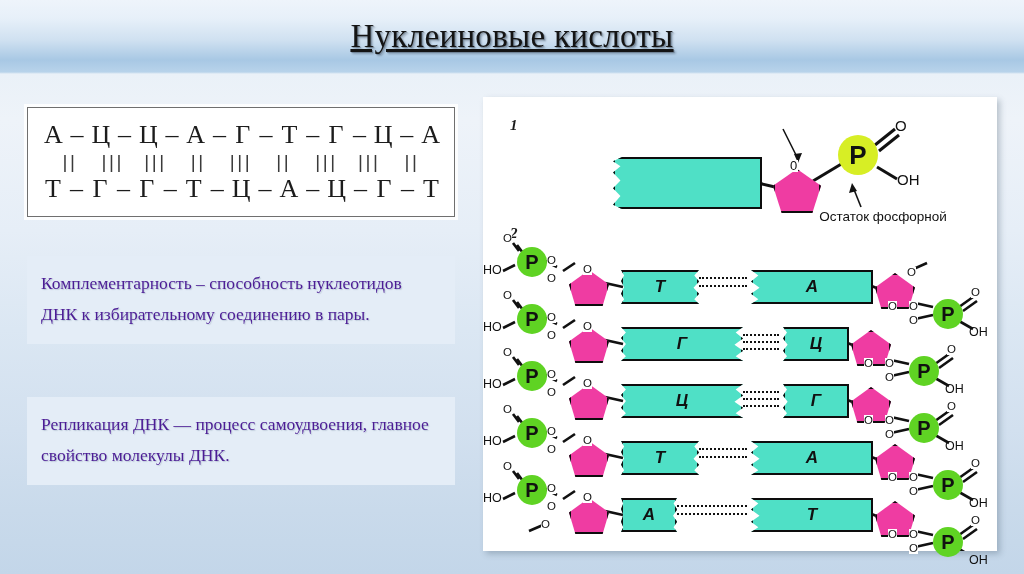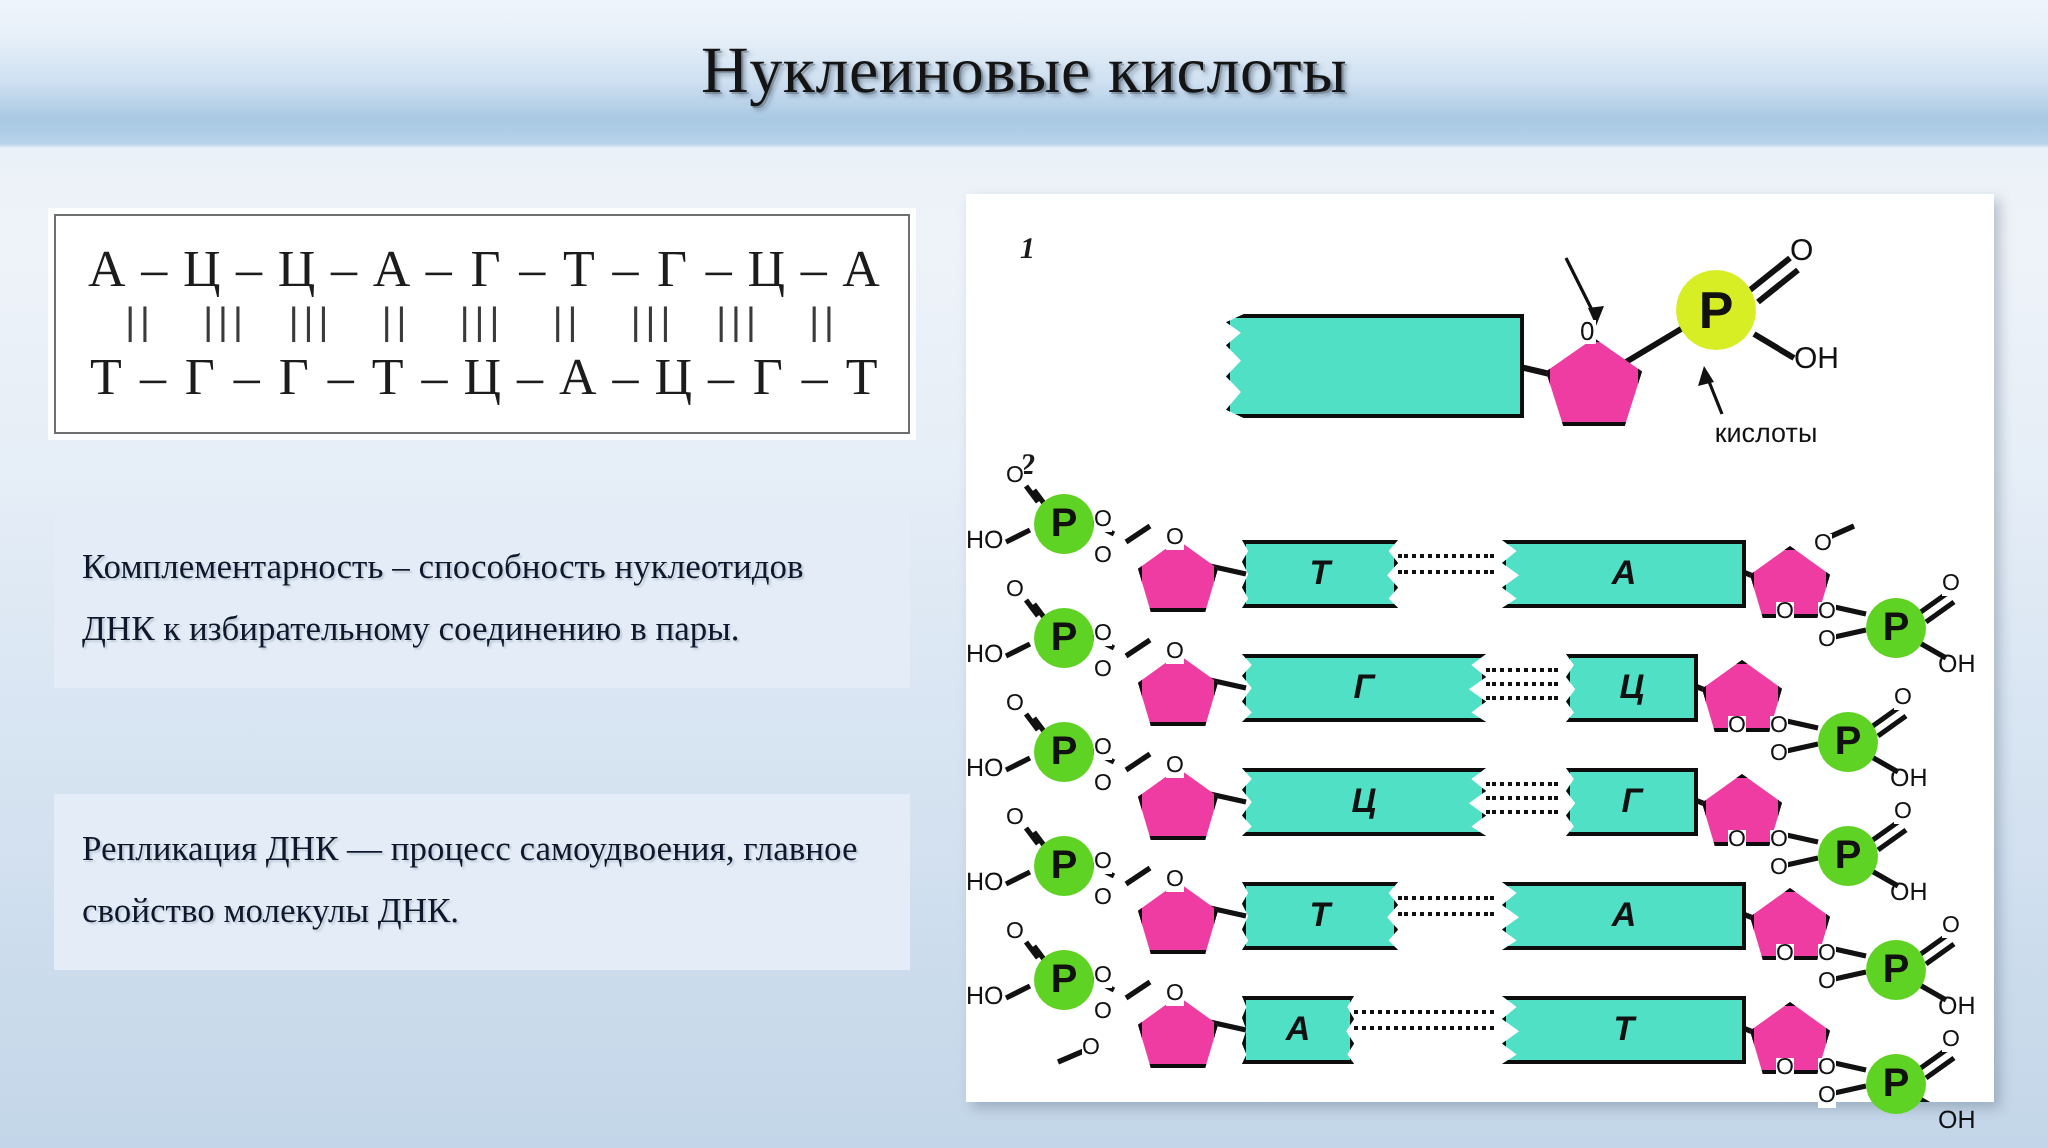--- a/index.html
+++ b/index.html
@@ -31,20 +31,21 @@
     position:absolute;left:0;top:18px;width:1024px;text-align:center;
   }
   .title{
     display:inline-block;
     font-family:"Liberation Serif", serif;
     font-size:33px;
     font-weight:400;
     letter-spacing:.3px;
     color:#141414;
     text-shadow:2px 2px 2px rgba(90,110,130,.55), 1px 1px 0 rgba(40,50,60,.35);
+    text-decoration:underline;
   }
 
   
   .seq-box{
     position:absolute;left:27px;top:107px;width:428px;height:110px;
     background:#ffffff;
     border:1px solid #6f6f6f;
     box-shadow:0 0 0 3px rgba(255,255,255,.85);
     box-sizing:border-box;
   }
@@ -68,21 +69,21 @@
   }
 
   .txt-box{
     position:absolute;left:27px;width:428px;
     background:#e4edf7;
     padding:12px 14px 14px 14px;
     box-sizing:border-box;
     font-family:"Liberation Serif", serif;
     font-size:17.5px;
     line-height:31px;
-    color:#0f172a;
+    color:#4c1d95;
     text-shadow:1px 1px 1px rgba(140,160,180,.45);
   }
   #txt-compl{top:256px;}
   #txt-repl{top:397px;}
 
   
   .panel{
     position:absolute;left:483px;top:97px;width:514px;height:454px;
     background:#ffffff;
     box-shadow:3px 3px 6px rgba(60,80,100,.30);
@@ -255,21 +256,21 @@
       <line x1="300" y1="32" x2="315" y2="62" stroke="#111" stroke-width="1.6"></line>
       <polygon points="315,66 311,57 319,56" fill="#111"></polygon>
       <line x1="378" y1="110" x2="370" y2="90" stroke="#111" stroke-width="1.6"></line>
       <polygon points="369,86 374,94 366,96" fill="#111"></polygon>
     </svg>
 
     <div class="panel-num" id="num1">1</div>
     <div class="panel-num" id="num2">2</div>
 
     <div class="d1-label" id="lbl-phos">
-      <div>кислоты</div>
+      <div>Остаток фосфорной</div>
     </div>
 
     <div class="base-block"></div>
     <div class="sugar" id="sugar1"></div>
     <div class="oatom" style="left:306px;top:63px;">0</div>
     <div class="pcirc" id="p1">P</div>
     <div class="atomtext" style="left:412px;top:20px;">O</div>
     <div class="atomtext" style="left:414px;top:74px;">OH</div>
 
     <div id="ladder">

